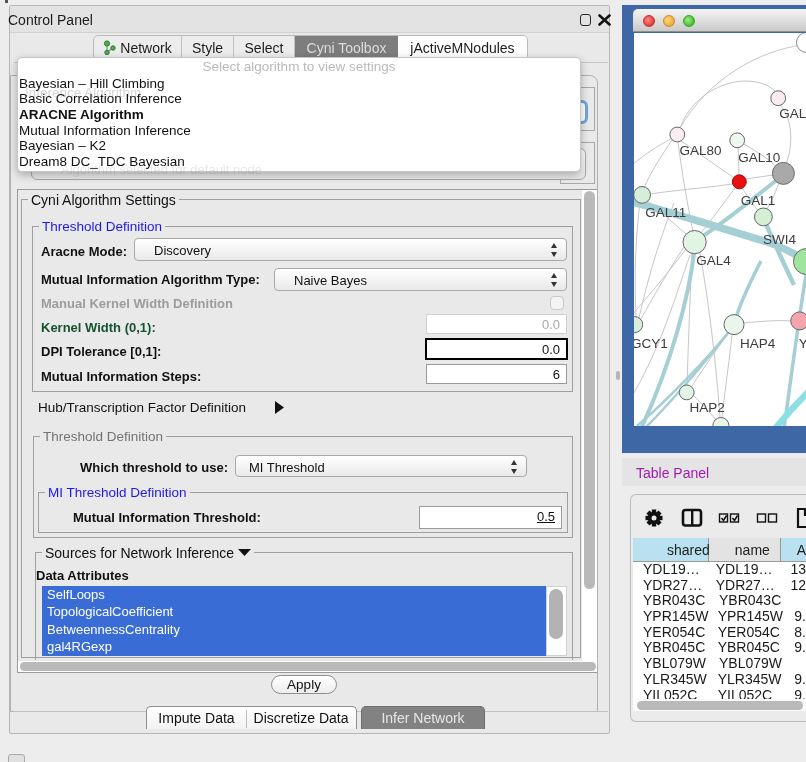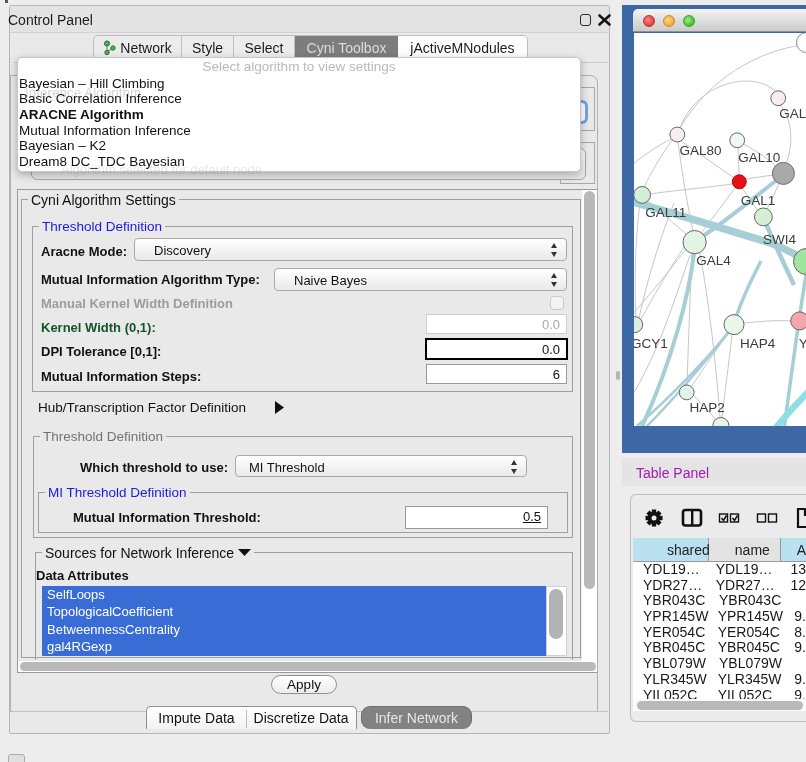--- a/index.html
+++ b/index.html
@@ -146,21 +146,21 @@
     <svg class="arr" viewBox="0 0 8 16" style="top:2.5px;">
         <path d="M4 1 L7 6 H1 Z" fill="#333"></path>
         <path d="M4 15 L1 10 H7 Z" fill="#333"></path>
       </svg>
   </div>
 
   <div class="abs groupbox" style="left:38px;top:492px;width:530px;height:41px;text-align:right;">
     <span class="gtitle" style="color:#1d18e6;font-size:13.5px;">MI Threshold Definition</span>
   </div>
   <label class="b abs" style="left:58px;top:510px;margin-left:15px;">Mutual Information Threshold:</label>
-  <div class="field abs" style="left:405px;top:506px;width:143px;height:23px;text-decoration:underline;">0.5</div>
+  <div class="field abs" style="left:419px;top:506px;width:143px;height:23px;text-decoration:underline;">0.5</div>
 
   <div class="abs groupbox" style="left:35px;top:552px;width:538px;height:108px;border-bottom:none;">
     <span class="gtitle" style="font-size:14px;color:#111;">Sources for Network Inference <svg width="13" height="9" viewBox="0 0 13 9" style="vertical-align:1px;">
           <path d="M0 1 L13 1 L6.5 8 Z" fill="#111"></path>
         </svg></span>
   </div>
   <label class="b abs" style="left:36px;top:568px;">Data Attributes</label>
   <div class="abs" style="left:42px;top:586px;width:504px;height:70px;" id="bluelist">
     <div>SelfLoops</div>
     <div>TopologicalCoefficient</div>
@@ -174,21 +174,21 @@
   <div class="abs" style="left:583.5px;top:191px;width:11px;height:398px;background:#b9b9b9;border-radius:6px;"></div>
   <div class="abs" style="left:18px;top:661px;width:579px;height:11px;background:#fdfdfd;"></div>
   <div class="abs" style="left:20px;top:662px;width:576px;height:9px;background:#b9b9b9;border-radius:5px;"></div>
 
   <div class="abs" style="left:271px;top:675px;width:66px;height:19px;border:1px solid #8f8f8f;border-radius:9.5px;background:linear-gradient(#ffffff,#ededed);text-align:center;font-size:13.5px;color:#111;padding-top:1px;">Apply</div>
 
   <div class="abs" style="left:13px;top:711px;width:595px;height:1px;background:#c2c2c2;"></div>
   <div class="abs btab" style="left:146px;width:100px;border-radius:5px 0 0 0;border-right:none;">Impute Data</div>
   <div class="abs btab" style="left:246px;width:111px;border-radius:0 5px 0 0;border-left:none;">Discretize Data</div>
   <div class="abs" style="left:246px;top:710px;width:1px;height:18px;background:#bdbdbd;"></div>
-  <div class="abs btab dark" style="left:361px;width:111px;border-radius:9px;">Infer Network</div>
+  <div class="abs btab dark" style="left:361px;width:124px;">Infer Network</div>
 
   <div class="abs" id="popup" style="left:17px;top:57px;width:564px;height:115px;background:#fff;border:1px solid #c6c6c6;border-radius:5px;box-shadow:0 3px 8px rgba(0,0,0,0.28);z-index:50;">
     <div style="position:absolute;left:7px;top:27px;font-size:13.5px;color:rgba(60,60,60,0.22);">Inference Algorithm</div>
     <div style="position:absolute;left:43px;top:104px;font-size:13px;color:rgba(70,70,70,0.13);">Algorithm selected for default node</div>
     <div style="text-align:center;color:#b9b9b9;font-size:13.5px;padding-top:1px;height:17.5px;">Select algorithm to view settings</div>
     <div class="pitem">Bayesian – Hill Climbing</div>
     <div class="pitem">Basic Correlation Inference</div>
     <div class="pitem" style="font-weight:bold;">ARACNE Algorithm</div>
     <div class="pitem">Mutual Information Inference</div>
     <div class="pitem">Bayesian – K2</div>

